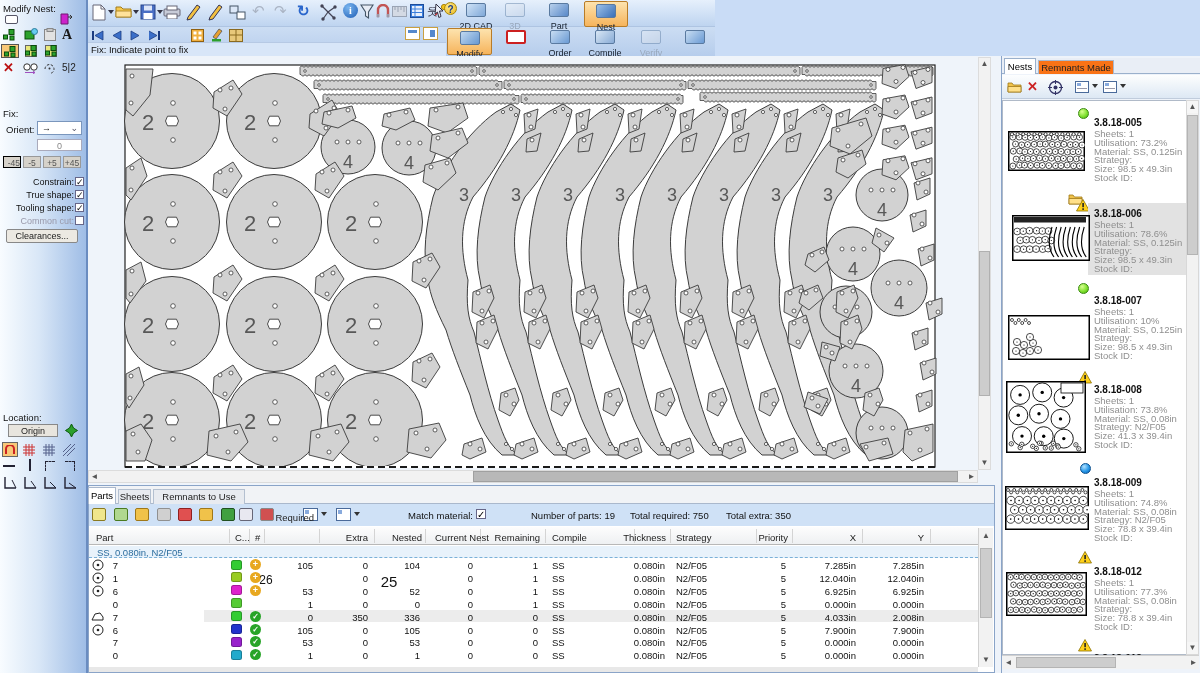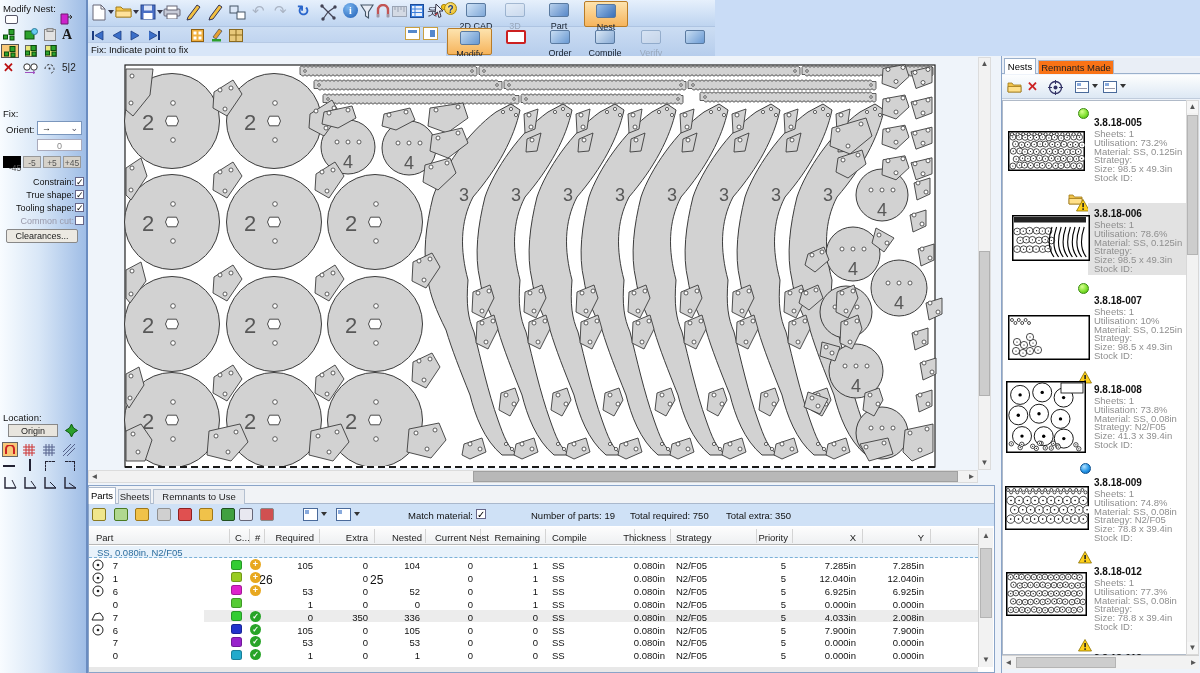--- a/index.html
+++ b/index.html
@@ -210,21 +210,21 @@
     </svg>
     <svg style="position:absolute;left:43px;top:62px" width="13" height="13">
       <path d="M2,7 A4.5,4.5 0 1 1 7,11.5" fill="none" stroke="#333" stroke-dasharray="2.5,1.6"></path>
       <circle cx="6.5" cy="6.5" r="1" fill="#333"></circle>
     </svg>
     <div style="position:absolute;left:62px;top:62px;font-size:10px;color:#222">5|2</div>
     <div style="position:absolute;left:3px;top:108px;font-size:9.5px;color:#111">Fix:</div>
     <div style="position:absolute;left:6px;top:124px;font-size:9.5px;color:#111">Orient:</div>
     <div style="position:absolute;left:37px;top:121px;width:45px;height:14px;background:#fff;border:1px solid #7a96bc;font-size:9px;color:#222;line-height:13px;padding-left:4px">→<span style="position:absolute;right:3px;color:#556">⌄</span></div>
     <div style="position:absolute;left:37px;top:139px;width:45px;height:12px;background:#fff;border:1px solid #aab;font-size:9px;color:#888;text-align:center;line-height:12px">0</div>
-    <div style="position:absolute;left:3px;top:156px;width:18px;height:12px;background:#d6d2ca;border:6px solid #000000;font-size:8.5px;color:#555;text-align:right;line-height:12px">-45</div>
+    <div style="position:absolute;left:3px;top:156px;width:18px;height:12px;background:#d6d2ca;border:1px solid #000000;font-size:8.5px;color:#555;text-align:right;line-height:12px">-45</div>
     <div style="position:absolute;left:23px;top:156px;width:18px;height:12px;background:#d6d2ca;border:1px solid #999;font-size:8.5px;color:#555;text-align:center;line-height:12px">-5</div>
     <div style="position:absolute;left:43px;top:156px;width:18px;height:12px;background:#d6d2ca;border:1px solid #999;font-size:8.5px;color:#555;text-align:center;line-height:12px">+5</div>
     <div style="position:absolute;left:63px;top:156px;width:18px;height:12px;background:#d6d2ca;border:1px solid #999;font-size:8.5px;color:#555;text-align:center;line-height:12px">+45</div>
     <div style="position:absolute;left:0;top:177px;width:74px;font-size:9px;color:#111;text-align:right">Constrain:</div>
     <div style="position:absolute;left:75px;top:177px;width:9px;height:9px;background:#fff;border:1px solid #668;font-size:9px;line-height:9px;text-align:center;color:#111">✓</div>
     <div style="position:absolute;left:0;top:190px;width:74px;font-size:9px;color:#111;text-align:right">True shape:</div>
     <div style="position:absolute;left:75px;top:190px;width:9px;height:9px;background:#fff;border:1px solid #668;font-size:9px;line-height:9px;text-align:center;color:#111">✓</div>
     <div style="position:absolute;left:0;top:203px;width:74px;font-size:9px;color:#111;text-align:right">Tooling shape:</div>
     <div style="position:absolute;left:75px;top:203px;width:9px;height:9px;background:#fff;border:1px solid #668;font-size:9px;line-height:9px;text-align:center;color:#111">✓</div>
     <div style="position:absolute;left:0;top:216px;width:74px;font-size:9px;color:#99a;text-align:right">Common cut:</div>
@@ -836,21 +836,21 @@
     <div style="position:absolute;left:545px;top:529px;width:1px;height:14px;background:#d4d4d4"></div>
     <div style="position:absolute;left:634px;top:529px;width:1px;height:14px;background:#d4d4d4"></div>
     <div style="position:absolute;left:670px;top:529px;width:1px;height:14px;background:#d4d4d4"></div>
     <div style="position:absolute;left:756px;top:529px;width:1px;height:14px;background:#d4d4d4"></div>
     <div style="position:absolute;left:792px;top:529px;width:1px;height:14px;background:#d4d4d4"></div>
     <div style="position:absolute;left:862px;top:529px;width:1px;height:14px;background:#d4d4d4"></div>
     <div style="position:absolute;left:930px;top:529px;width:1px;height:14px;background:#d4d4d4"></div>
     <div style="position:absolute;left:96px;top:532px;font-size:9.5px;color:#222">Part</div>
     <div style="position:absolute;left:235px;top:532px;font-size:9.5px;color:#222">C...</div>
     <div style="position:absolute;left:255px;top:532px;font-size:9.5px;color:#222">#</div>
-    <div style="position:absolute;left:224px;top:532px;width:90px;font-size:9.5px;color:#222;text-align:right">Required</div>
+    <div style="position:absolute;left:224px;top:512px;width:90px;font-size:9.5px;color:#222;text-align:right">Required</div>
     <div style="position:absolute;left:278px;top:532px;width:90px;font-size:9.5px;color:#222;text-align:right">Extra</div>
     <div style="position:absolute;left:332px;top:532px;width:90px;font-size:9.5px;color:#222;text-align:right">Nested</div>
     <div style="position:absolute;left:435px;top:532px;font-size:9.5px;color:#222">Current Nest</div>
     <div style="position:absolute;left:450px;top:532px;width:90px;font-size:9.5px;color:#222;text-align:right">Remaining</div>
     <div style="position:absolute;left:552px;top:532px;font-size:9.5px;color:#222">Compile</div>
     <div style="position:absolute;left:576px;top:532px;width:90px;font-size:9.5px;color:#222;text-align:right">Thickness</div>
     <div style="position:absolute;left:676px;top:532px;font-size:9.5px;color:#222">Strategy</div>
     <div style="position:absolute;left:698px;top:532px;width:90px;font-size:9.5px;color:#222;text-align:right">Priority</div>
     <div style="position:absolute;left:766px;top:532px;width:90px;font-size:9.5px;color:#222;text-align:right">X</div>
     <div style="position:absolute;left:834px;top:532px;width:90px;font-size:9.5px;color:#222;text-align:right">Y</div>
@@ -876,21 +876,21 @@
     <div style="position:absolute;left:676px;top:560.0px;font-size:9.5px;color:#111">N2/F05</div>
     <svg style="position:absolute;left:92px;top:571.9px" width="12" height="12">
       <circle cx="6" cy="6" r="5" fill="none" stroke="#222" stroke-width="1"></circle>
       <circle cx="6" cy="6" r="1.3" fill="#222"></circle>
     </svg>
     <div style="position:absolute;left:104px;top:572.9px;width:14px;font-size:9.5px;color:#111;text-align:right">1</div>
     <div style="position:absolute;left:231px;top:572.4px;width:11px;height:10px;background:#99cc22;border-radius:2.5px;border:1px solid rgba(0,0,0,0.25)"></div>
     <div style="position:absolute;left:250px;top:571.9px;width:11px;height:11px;border-radius:50%;background:#e8a820;color:#fff;font-size:9px;font-weight:bold;text-align:center;line-height:11px">+</div>
     <div style="position:absolute;left:231px;top:572.9px;width:70px;font-size:12px;color:#111;text-align:center">26</div>
     <div style="position:absolute;left:298px;top:572.9px;width:70px;font-size:9.5px;color:#111;text-align:right">0</div>
-    <div style="position:absolute;left:370px;top:572.9px;width:70px;font-size:12px;color:#111;text-align:left">25</div>
+    <div style="position:absolute;left:354px;top:572.9px;width:70px;font-size:15px;color:#111;text-align:center">25</div>
     <div style="position:absolute;left:403px;top:572.9px;width:70px;font-size:9.5px;color:#111;text-align:right">0</div>
     <div style="position:absolute;left:468px;top:572.9px;width:70px;font-size:9.5px;color:#111;text-align:right">1</div>
     <div style="position:absolute;left:595px;top:572.9px;width:70px;font-size:9.5px;color:#111;text-align:right">0.080in</div>
     <div style="position:absolute;left:716px;top:572.9px;width:70px;font-size:9.5px;color:#111;text-align:right">5</div>
     <div style="position:absolute;left:786px;top:572.9px;width:70px;font-size:9.5px;color:#111;text-align:right">12.040in</div>
     <div style="position:absolute;left:854px;top:572.9px;width:70px;font-size:9.5px;color:#111;text-align:right">12.040in</div>
     <div style="position:absolute;left:552px;top:572.9px;font-size:9.5px;color:#111">SS</div>
     <div style="position:absolute;left:676px;top:572.9px;font-size:9.5px;color:#111">N2/F05</div>
     <svg style="position:absolute;left:92px;top:584.8px" width="12" height="12">
       <circle cx="6" cy="6" r="5" fill="none" stroke="#222" stroke-width="1"></circle>
@@ -1259,21 +1259,21 @@
       <circle cx="10.8" cy="5.0" r="1.5" fill="#fff" stroke="#000" stroke-width="0.7"></circle>
       <circle cx="14.2" cy="8.0" r="1.5" fill="#fff" stroke="#000" stroke-width="0.7"></circle>
       <circle cx="17.6" cy="5.0" r="1.5" fill="#fff" stroke="#000" stroke-width="0.7"></circle>
       <circle cx="21.0" cy="8.0" r="1.5" fill="#fff" stroke="#000" stroke-width="0.7"></circle>
     </svg>
     <svg style="position:absolute;left:1078px;top:371px" width="14" height="13" viewBox="0 0 14 13">
       <path d="M7,0.5 L13.5,12 L0.5,12 Z" fill="#ffd11a" stroke="#8a7000" stroke-width="0.8"></path>
       <rect x="6.3" y="4" width="1.6" height="4.2" fill="#222"></rect>
       <rect x="6.3" y="9.3" width="1.6" height="1.6" fill="#222"></rect>
     </svg>
-    <div style="position:absolute;left:1094px;top:384px;font-size:10px;font-weight:bold;color:#111">9.8.18-008</div>
+    <div style="position:absolute;left:1094px;top:384px;font-size:10px;font-weight:bold;color:#111">3.8.18-008</div>
     <div style="position:absolute;left:1094px;top:395px;font-size:9.5px;color:#8f8f8f;white-space:nowrap">Sheets: 1</div>
     <div style="position:absolute;left:1094px;top:403.8px;font-size:9.5px;color:#8f8f8f;white-space:nowrap">Utilisation: 73.8%</div>
     <div style="position:absolute;left:1094px;top:412.6px;font-size:9.5px;color:#8f8f8f;white-space:nowrap">Material: SS, 0.08in</div>
     <div style="position:absolute;left:1094px;top:421.40000000000003px;font-size:9.5px;color:#8f8f8f;white-space:nowrap">Strategy: N2/F05</div>
     <div style="position:absolute;left:1094px;top:430.20000000000005px;font-size:9.5px;color:#8f8f8f;white-space:nowrap">Size: 41.3 x 39.4in</div>
     <div style="position:absolute;left:1094px;top:439.00000000000006px;font-size:9.5px;color:#8f8f8f;white-space:nowrap">Stock ID:</div>
     <svg style="position:absolute;left:1006px;top:381px" width="80" height="72" viewBox="0 0 80 72">
       <rect x="0.75" y="0.75" width="78.5" height="70.5" fill="#fff" stroke="#000" stroke-width="1.5"></rect>
       <circle cx="14.1" cy="13.9" r="9.5" fill="#fff" stroke="#000" stroke-width="0.9"></circle>
       <circle cx="14.1" cy="13.9" r="1.7" fill="#000"></circle>

